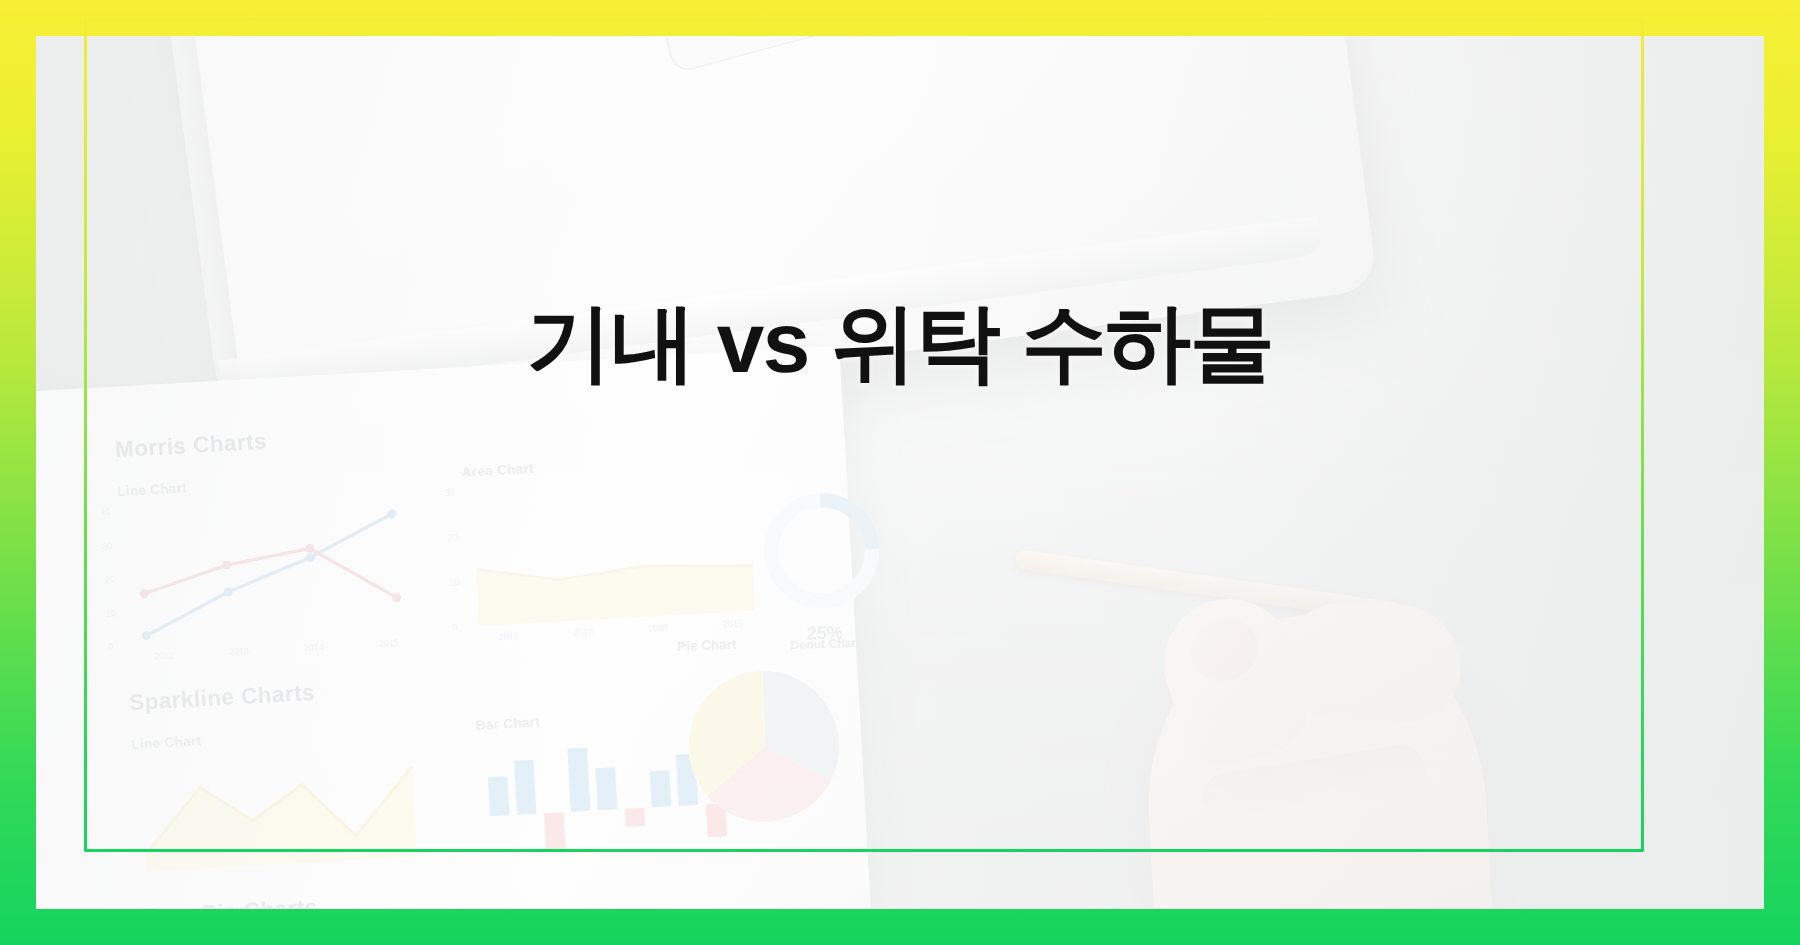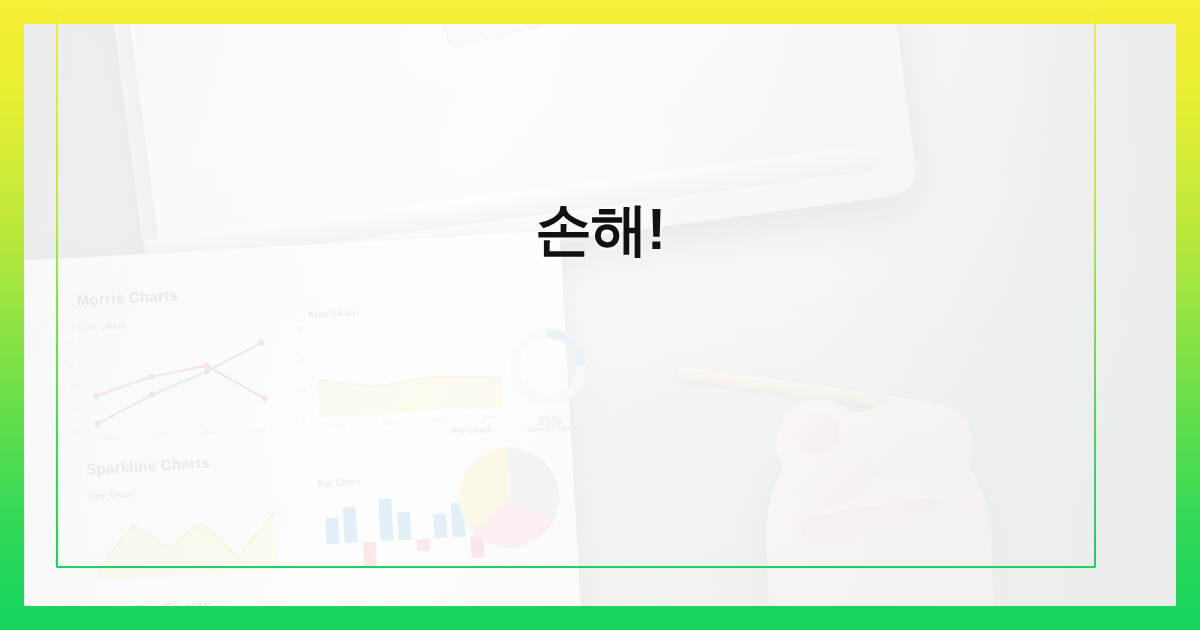--- a/index.html
+++ b/index.html
@@ -364,16 +364,16 @@
       <div class="finger-crease"></div>
     </div>
 
     <div class="wash"></div>
     <div class="wash2"></div>
   </div>
 
   <div id="inner-border"></div>
 
   <h1 id="headline">
-    <span class="ln">손해!</span>
+    <span class="ln">기내 vs 위탁 수하물</span>
   </h1>
 
 </div>
 
 </body></html>

